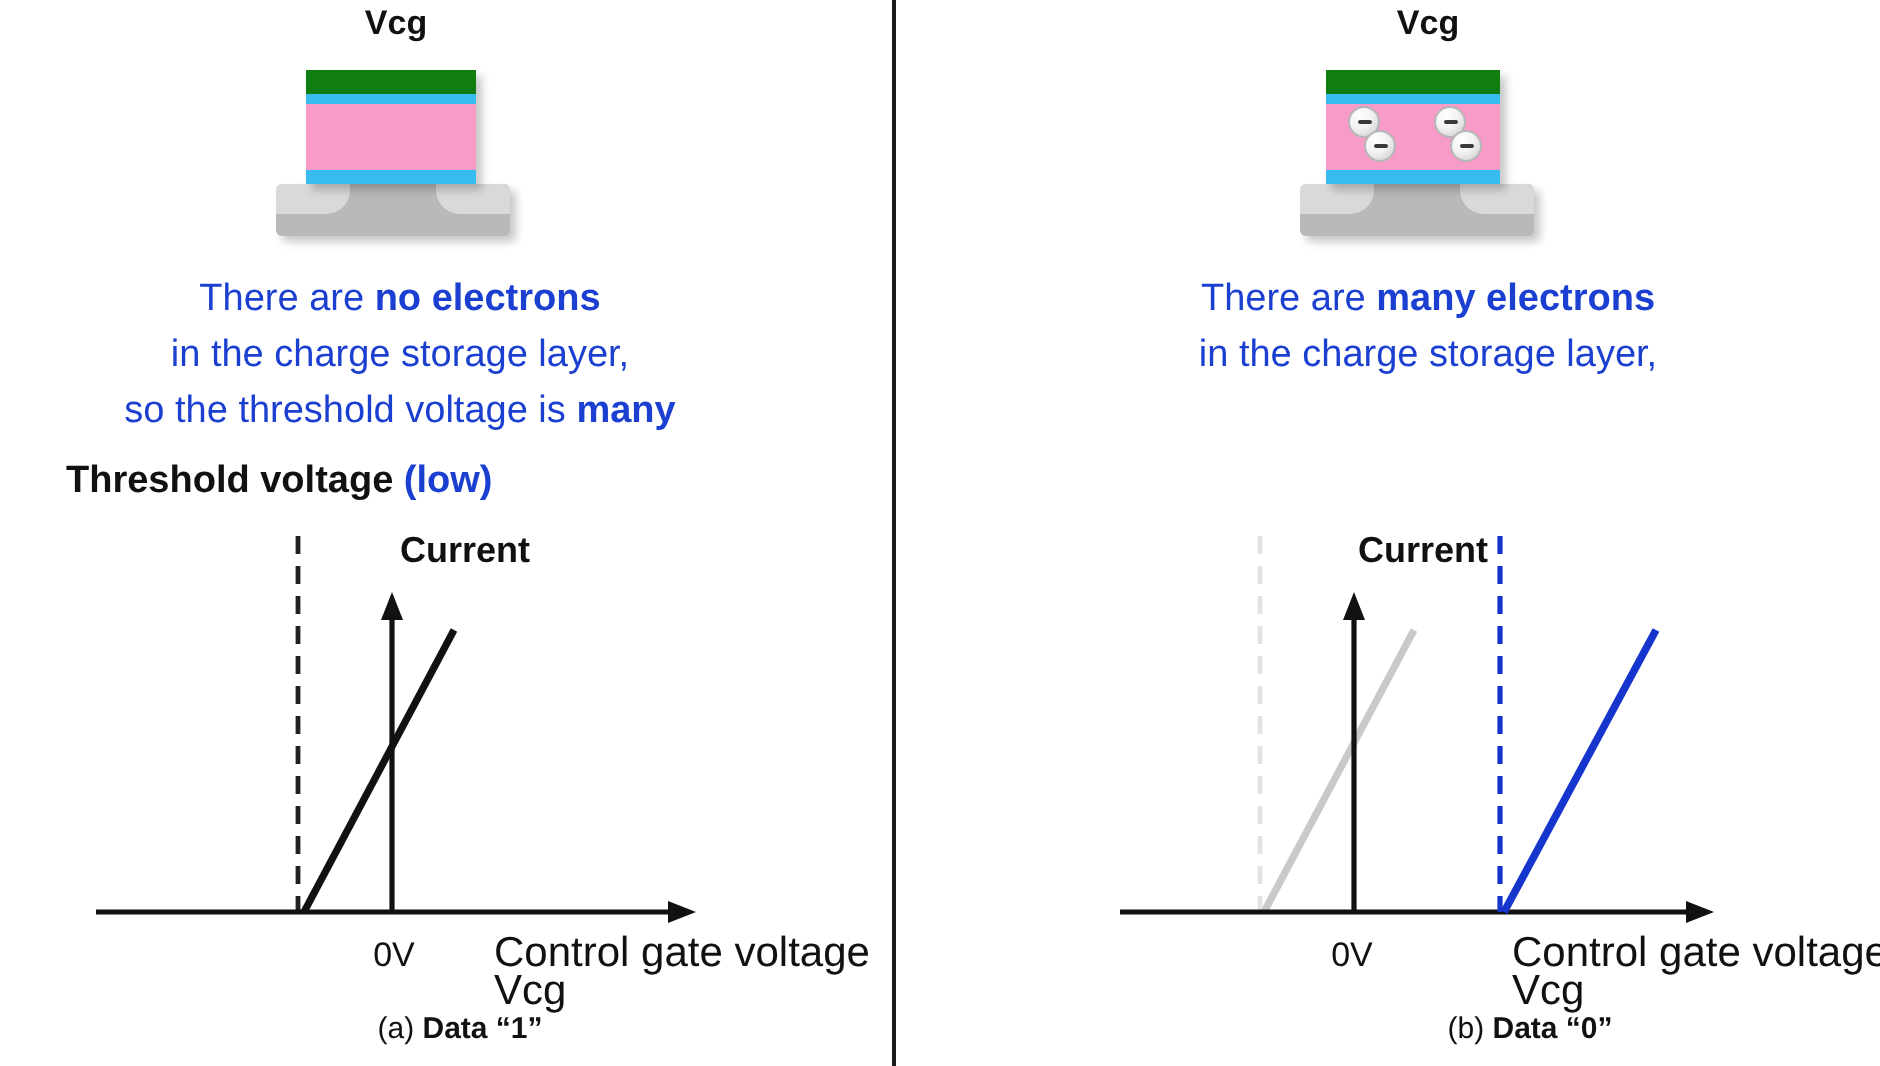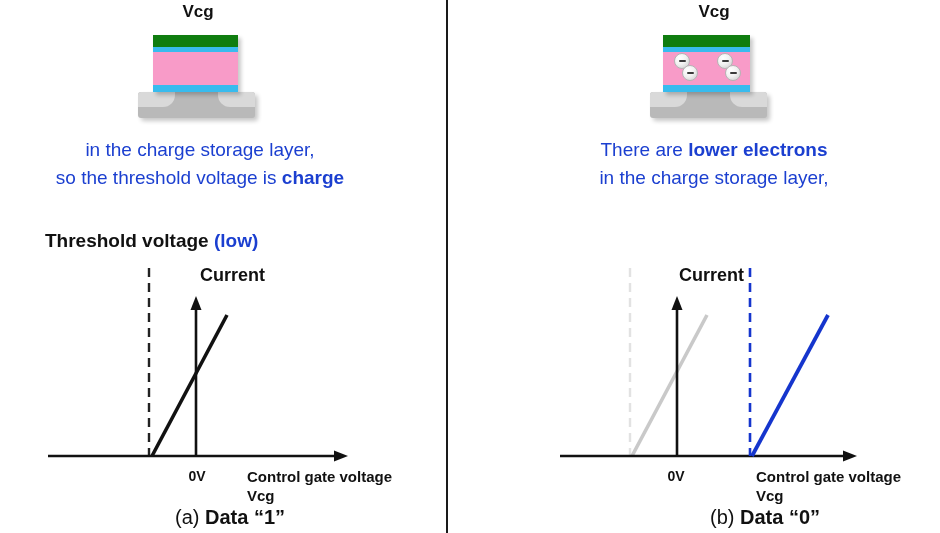--- a/index.html
+++ b/index.html
@@ -34,23 +34,23 @@
   .electron .minus{width:7px;height:2px;background:#3a3a3a;border-radius:1px;}
 
   .desc{position:absolute;width:400px;text-align:center;color:var(--text-blue);
     font-size:19px;line-height:28px;}
   .desc b{font-weight:700;}
 
   .threshold{position:absolute;font-size:19px;font-weight:700;color:var(--ink);white-space:nowrap;}
   .threshold .level{color:var(--text-blue);}
 
   .axis-label{position:absolute;width:100px;text-align:right;font-size:18px;font-weight:700;color:var(--ink);}
-  .zero{position:absolute;width:50px;text-align:center;font-size:14px;font-weight:700;color:var(--ink);}
-  .xlabel{position:absolute;font-size:15px;font-weight:700;color:var(--ink);line-height:19px;white-space:nowrap;}
-  .caption{position:absolute;text-align:center;font-size:20px;color:var(--ink);}
+  .zero{position:absolute;width:50px;text-align:center;font-size:17px;font-weight:400;color:var(--ink);}
+  .xlabel{position:absolute;font-size:21px;font-weight:400;color:var(--ink);line-height:19px;white-space:nowrap;}
+  .caption{position:absolute;text-align:center;font-size:15px;color:var(--ink);}
   .caption b{font-weight:700;}
 
   svg{position:absolute;overflow:visible;}
   .ln{fill:none;stroke-linecap:butt;}
   .axis{stroke:var(--ink);stroke-width:2.6;}
   .curve{stroke:var(--ink);stroke-width:3.6;}
   .dash-black{stroke:#222;stroke-width:2.4;stroke-dasharray:9 6;}
   .dash-gray{stroke:var(--ghost-dash);stroke-width:2.4;stroke-dasharray:9 6;}
   .curve-ghost{stroke:var(--ghost-gray);stroke-width:3.6;}
   .dash-blue{stroke:var(--graph-blue);stroke-width:2.6;stroke-dasharray:9 6;}
@@ -73,25 +73,26 @@
     </div>
     <div class="gate-stack" style="left:15px;">
       <div class="layer green"></div>
       <div class="layer cyan1"></div>
       <div class="layer pink"></div>
       <div class="layer cyan2"></div>
     </div>
   </div>
 
   <div class="desc" style="left:0px;top:136px;">
+    <div><span>There are </span><b>no electrons</b></div>
     <div><span>in the charge storage layer,</span></div>
-    <div><span>so the threshold voltage is </span><b>charge</b></div>
+    <div><span>so the threshold voltage is </span><b>many</b></div>
   </div>
 
-  <div class="threshold" style="left:33px;top:230px;margin-left:12px;">
+  <div class="threshold" style="left:33px;top:230px;">
     <span>Threshold voltage </span><span class="level">(low)</span>
   </div>
 
   <svg width="447" height="212" style="left:0;top:260px;">
     <line class="ln dash-black" x1="149" y1="8" x2="149" y2="196"></line>
     <line class="ln axis" x1="196" y1="48" x2="196" y2="196"></line>
     <polygon class="arrow" points="196,36 190.5,50 201.5,50"></polygon>
     <line class="ln axis" x1="48" y1="196" x2="338" y2="196"></line>
     <polygon class="arrow" points="348,196 334,190.5 334,201.5"></polygon>
     <line class="ln curve" x1="152" y1="196" x2="227" y2="55"></line>
@@ -129,21 +130,21 @@
           </div>
         <div class="electron" style="left:62px;top:13px;">
             <div class="minus"></div>
           </div>
       </div>
       <div class="layer cyan2"></div>
     </div>
   </div>
 
   <div class="desc" style="left:514px;top:136px;">
-    <div><span>There are </span><b>lower electrons</b></div>
+    <div><span>There are </span><b>many electrons</b></div>
     <div><span>in the charge storage layer,</span></div>
   </div>
 
 
   <svg width="493" height="212" style="left:447px;top:260px;">
     <line class="ln dash-gray" x1="183" y1="8" x2="183" y2="196"></line>
     <line class="ln curve-ghost" x1="185" y1="196" x2="260" y2="55"></line>
     <line class="ln axis" x1="230" y1="48" x2="230" y2="196"></line>
     <polygon class="arrow" points="230,36 224.5,50 235.5,50"></polygon>
     <line class="ln axis" x1="113" y1="196" x2="400" y2="196"></line>

